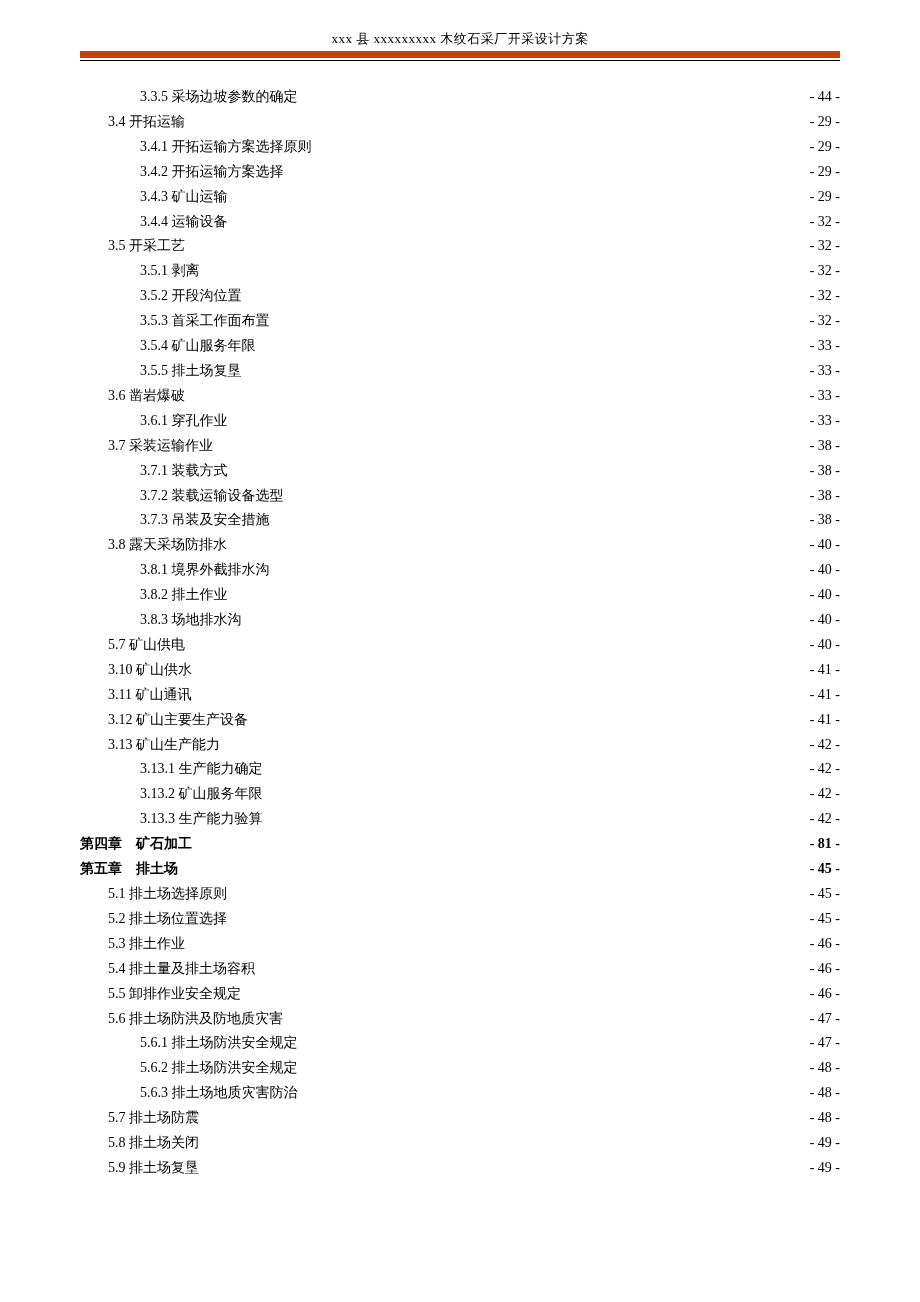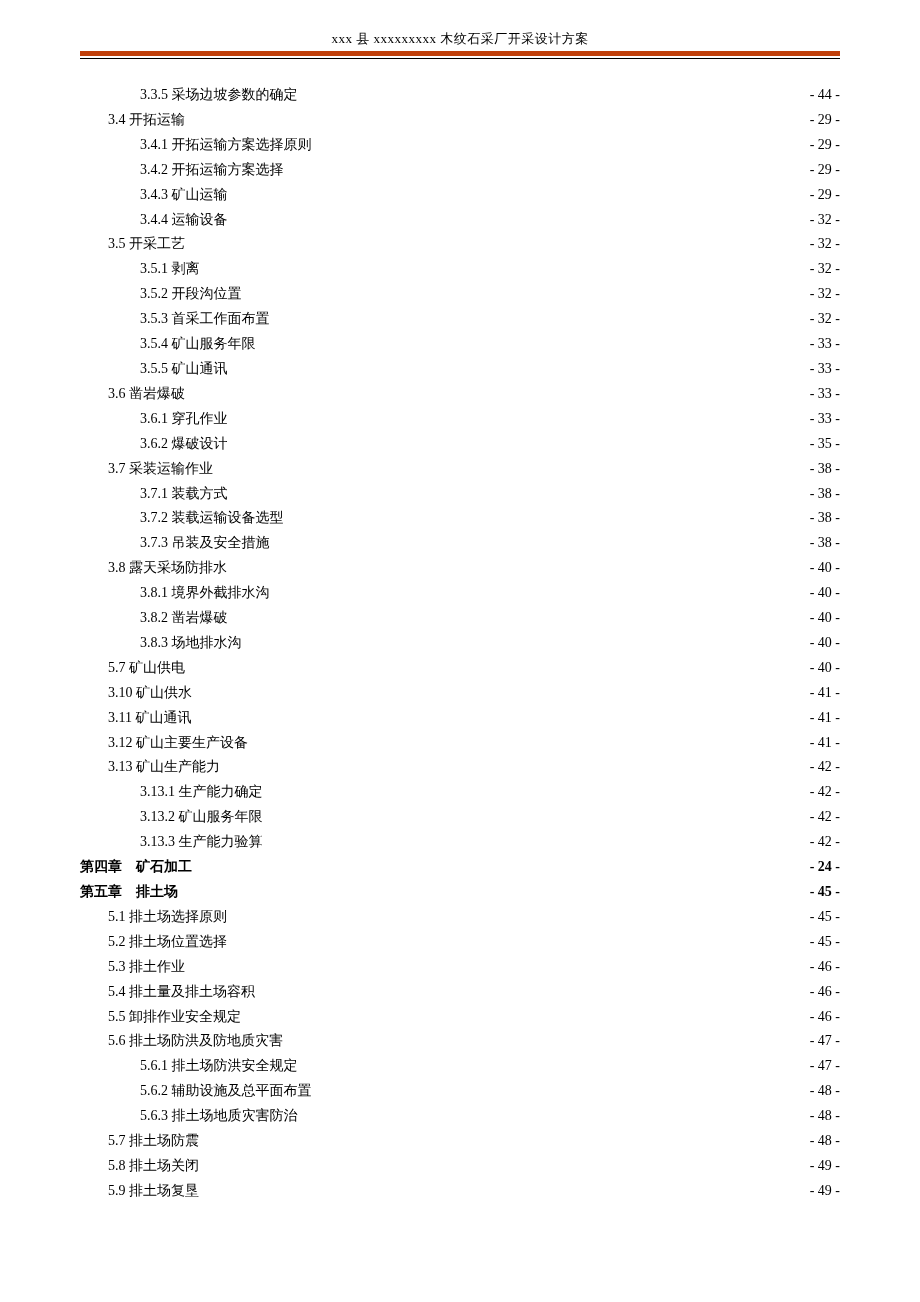--- a/index.html
+++ b/index.html
@@ -9,21 +9,21 @@
       width: 920px;
       height: 1302px;
       padding: 30px 80px 40px 80px;
       color: #000;
       font-size: 14px;
     }
     .header {
       text-align: center;
       font-size: 13px;
       padding-bottom: 3px;
-      border-bottom: 5px solid #c2410c;
+      border-bottom: 7px solid #c2410c;
       margin-bottom: 2px;
       letter-spacing: 0.5px;
     }
     .header-underline {
       border-bottom: 1px solid #000;
       margin-bottom: 24px;
     }
     .toc {
       line-height: 1.78;
     }
@@ -113,39 +113,34 @@
       <span class="toc-label">3.5.3 首采工作面布置</span>
       <span class="toc-dots"></span>
       <span class="toc-page">- 32 -</span>
     </div>
     <div class="toc-row toc-indent-2">
       <span class="toc-label">3.5.4 矿山服务年限</span>
       <span class="toc-dots"></span>
       <span class="toc-page">- 33 -</span>
     </div>
     <div class="toc-row toc-indent-2">
-      <span class="toc-label">3.5.5 矿山通讯</span>
+      <span class="toc-label">3.5.5 排土场复垦</span>
       <span class="toc-dots"></span>
       <span class="toc-page">- 33 -</span>
     </div>
     <div class="toc-row toc-indent-1">
       <span class="toc-label">3.6 凿岩爆破</span>
       <span class="toc-dots"></span>
       <span class="toc-page">- 33 -</span>
     </div>
     <div class="toc-row toc-indent-2">
       <span class="toc-label">3.6.1 穿孔作业</span>
       <span class="toc-dots"></span>
       <span class="toc-page">- 33 -</span>
     </div>
-    <div class="toc-row toc-indent-2">
-      <span class="toc-label">3.6.2 爆破设计</span>
-      <span class="toc-dots"></span>
-      <span class="toc-page">- 35 -</span>
-    </div>
     <div class="toc-row toc-indent-1">
       <span class="toc-label">3.7 采装运输作业</span>
       <span class="toc-dots"></span>
       <span class="toc-page">- 38 -</span>
     </div>
     <div class="toc-row toc-indent-2">
       <span class="toc-label">3.7.1 装载方式</span>
       <span class="toc-dots"></span>
       <span class="toc-page">- 38 -</span>
     </div>
@@ -163,21 +158,21 @@
       <span class="toc-label">3.8 露天采场防排水</span>
       <span class="toc-dots"></span>
       <span class="toc-page">- 40 -</span>
     </div>
     <div class="toc-row toc-indent-2">
       <span class="toc-label">3.8.1 境界外截排水沟</span>
       <span class="toc-dots"></span>
       <span class="toc-page">- 40 -</span>
     </div>
     <div class="toc-row toc-indent-2">
-      <span class="toc-label">3.8.2 凿岩爆破</span>
+      <span class="toc-label">3.8.2 排土作业</span>
       <span class="toc-dots"></span>
       <span class="toc-page">- 40 -</span>
     </div>
     <div class="toc-row toc-indent-2">
       <span class="toc-label">3.8.3 场地排水沟</span>
       <span class="toc-dots"></span>
       <span class="toc-page">- 40 -</span>
     </div>
     <div class="toc-row toc-indent-1">
       <span class="toc-label">5.7 矿山供电</span>
@@ -215,21 +210,21 @@
       <span class="toc-page">- 42 -</span>
     </div>
     <div class="toc-row toc-indent-2">
       <span class="toc-label">3.13.3 生产能力验算</span>
       <span class="toc-dots"></span>
       <span class="toc-page">- 42 -</span>
     </div>
     <div class="toc-row toc-indent-0 bold">
       <span class="toc-label">第四章　矿石加工</span>
       <span class="toc-dots"></span>
-      <span class="toc-page">- 24 -</span>
+      <span class="toc-page">- 81 -</span>
     </div>
     <div class="toc-row toc-indent-0 bold">
       <span class="toc-label">第五章　排土场</span>
       <span class="toc-dots"></span>
       <span class="toc-page">- 45 -</span>
     </div>
     <div class="toc-row toc-indent-1">
       <span class="toc-label">5.1 排土场选择原则</span>
       <span class="toc-dots"></span>
       <span class="toc-page">- 45 -</span>
@@ -258,21 +253,21 @@
       <span class="toc-label">5.6 排土场防洪及防地质灾害</span>
       <span class="toc-dots"></span>
       <span class="toc-page">- 47 -</span>
     </div>
     <div class="toc-row toc-indent-2">
       <span class="toc-label">5.6.1 排土场防洪安全规定</span>
       <span class="toc-dots"></span>
       <span class="toc-page">- 47 -</span>
     </div>
     <div class="toc-row toc-indent-2">
-      <span class="toc-label">5.6.2 辅助设施及总平面布置</span>
+      <span class="toc-label">5.6.2 排土场防洪安全规定</span>
       <span class="toc-dots"></span>
       <span class="toc-page">- 48 -</span>
     </div>
     <div class="toc-row toc-indent-2">
       <span class="toc-label">5.6.3 排土场地质灾害防治</span>
       <span class="toc-dots"></span>
       <span class="toc-page">- 48 -</span>
     </div>
     <div class="toc-row toc-indent-1">
       <span class="toc-label">5.7 排土场防震</span>

